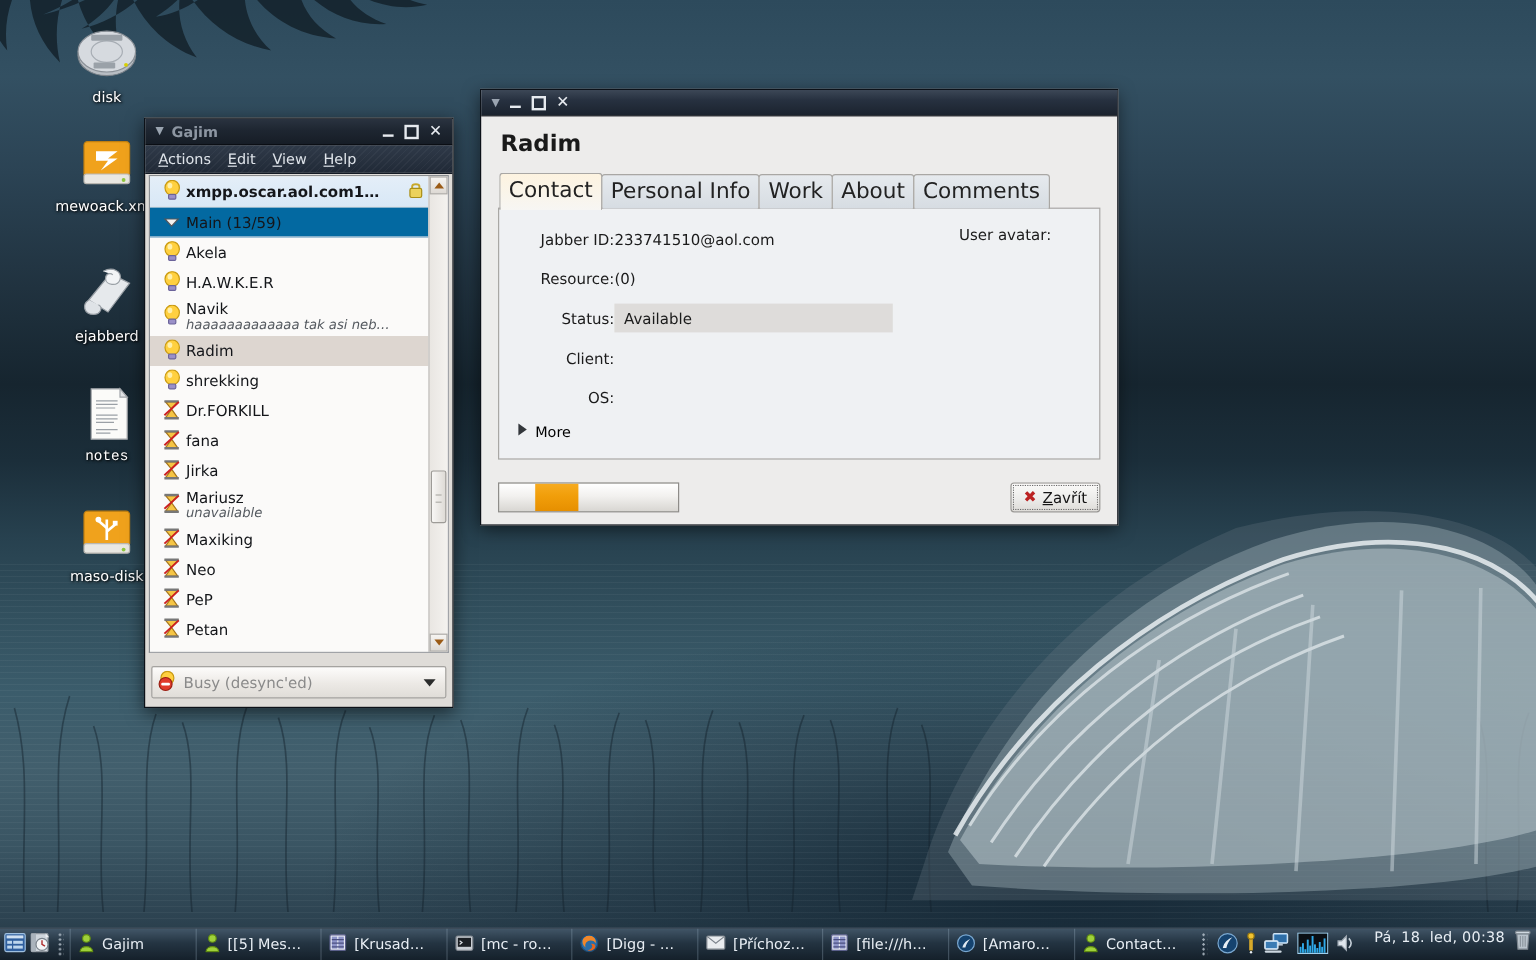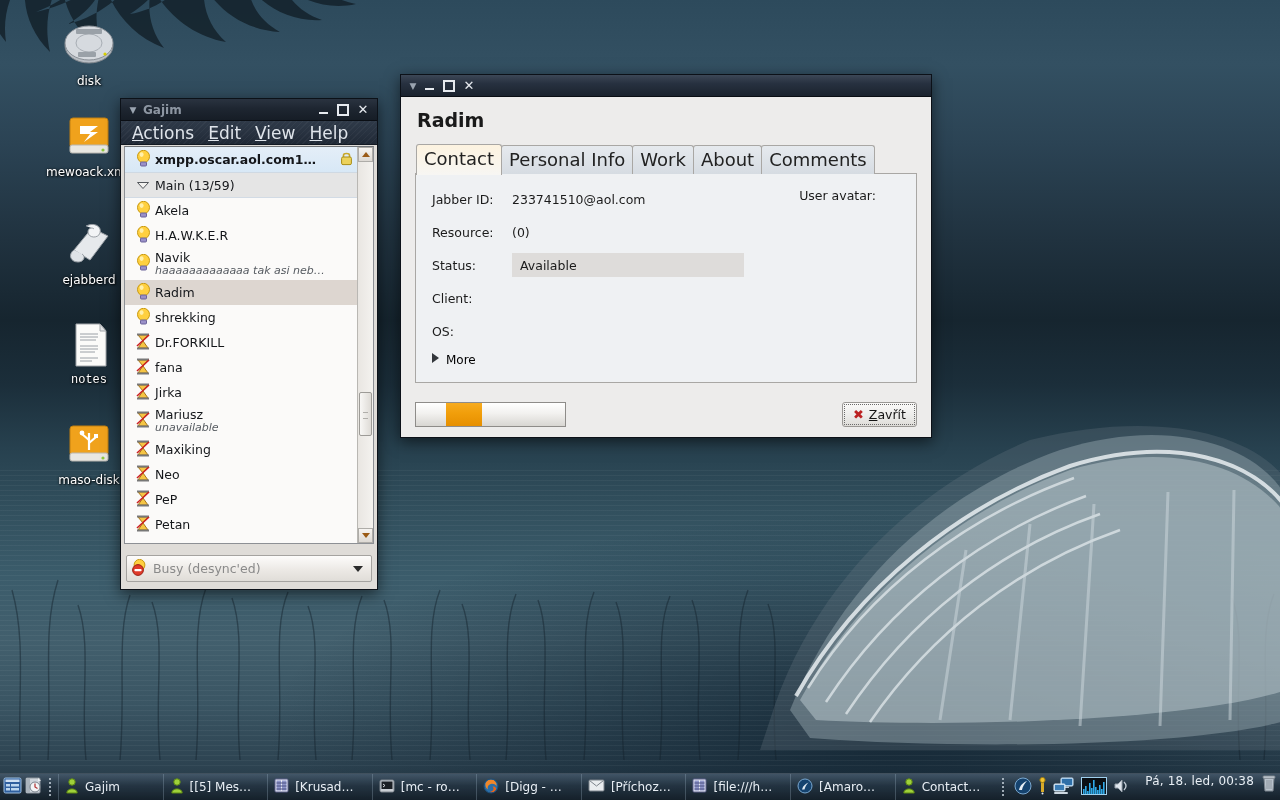--- a/index.html
+++ b/index.html
@@ -121,21 +121,21 @@
     display: flex; align-items: center;
     background: linear-gradient(180deg, #2f3a49 0%, #283240 50%, #202936 100%);
     background-image:
       repeating-linear-gradient(135deg, rgba(255,255,255,.035) 0 1px, rgba(0,0,0,0) 1px 4px),
       linear-gradient(180deg, #2f3a49 0%, #283240 50%, #202936 100%);
     border-bottom: 1px solid #121923;
     padding-left: 5px;
     color: #dfe4ea;
   }
   #gajim .menubar .mi {
-    padding: 2px 8px 2px 6px; font-size: 17px; cursor: pointer; white-space: nowrap;
+    padding: 2px 8px 2px 6px; font-size: 12px; cursor: pointer; white-space: nowrap;
   }
   #gajim .menubar .mi u { text-decoration: underline; }
 
   .roster-wrap {
     position: absolute; left: 3px; right: 3px; top: 47px; bottom: 45px;
     display: flex;
     background: #fbfaf9;
     border: 1px solid #8d9095;
     border-top-color: #6f7377;
   }
@@ -151,21 +151,21 @@
     color: #14161a;
     cursor: pointer;
     white-space: nowrap;
   }
   .r-row.account {
     background: linear-gradient(180deg,#e4eef8,#d8e8f6);
     font-weight: bold; height: 26px;
     border-bottom: 1px solid #cfd9e3;
   }
   .r-row.group {
-    background: #e5e5e5; height: 25px; border-bottom:1px solid #d2dbe5;
+    background: #0369a1; height: 25px; border-bottom:1px solid #d2dbe5;
   }
   .r-row.selected { background: #ddd6d0; }
   .r-row.two { height: 32px; align-items: center; }
   .r-ico { width: 24px; flex: 0 0 24px; text-align: center; }
   .r-names { display: flex; flex-direction: column; justify-content: center; line-height: 13px; }
   .r-sub { font-style: italic; font-size: 11px; color: #555a60; }
   .lock { margin-left: auto; padding-right: 4px; }
 
   
   .vscroll {
@@ -233,21 +233,21 @@
     border-color: #a9a7a4;
   }
   .tabpage {
     border: 1px solid #a9a7a4;
     background: #eff1f3;
     height: 210px;
     padding: 14px 16px;
     position: relative;
     margin-top: -1px;
   }
-  .fieldrow { display: flex; align-items: center; height: 22px; margin-bottom: 11px; }
+  .fieldrow { display: flex; align-items: center; height: 22px; margin-bottom: 11px; text-align: right; }
   .flabel { width: 80px; font-size: 12.5px; color: #1b1b1b; }
   .fvalue { font-size: 12.5px; color: #1b1b1b; }
   .fvalue.boxed {
     background: #dedcda; padding: 4px 8px; width: 232px; height: 24px;
     display: flex; align-items: center;
   }
   .avatar-label { position: absolute; right: 40px; top: 14px; font-size: 12.5px; color:#1b1b1b; }
   .more-row { display: flex; align-items: flex-start; gap: 7px; margin-top: 6px; cursor: pointer; }
   .tri { width:0;height:0;border-top:5px solid transparent;border-bottom:5px solid transparent;border-left:7px solid #33373b;}
 

